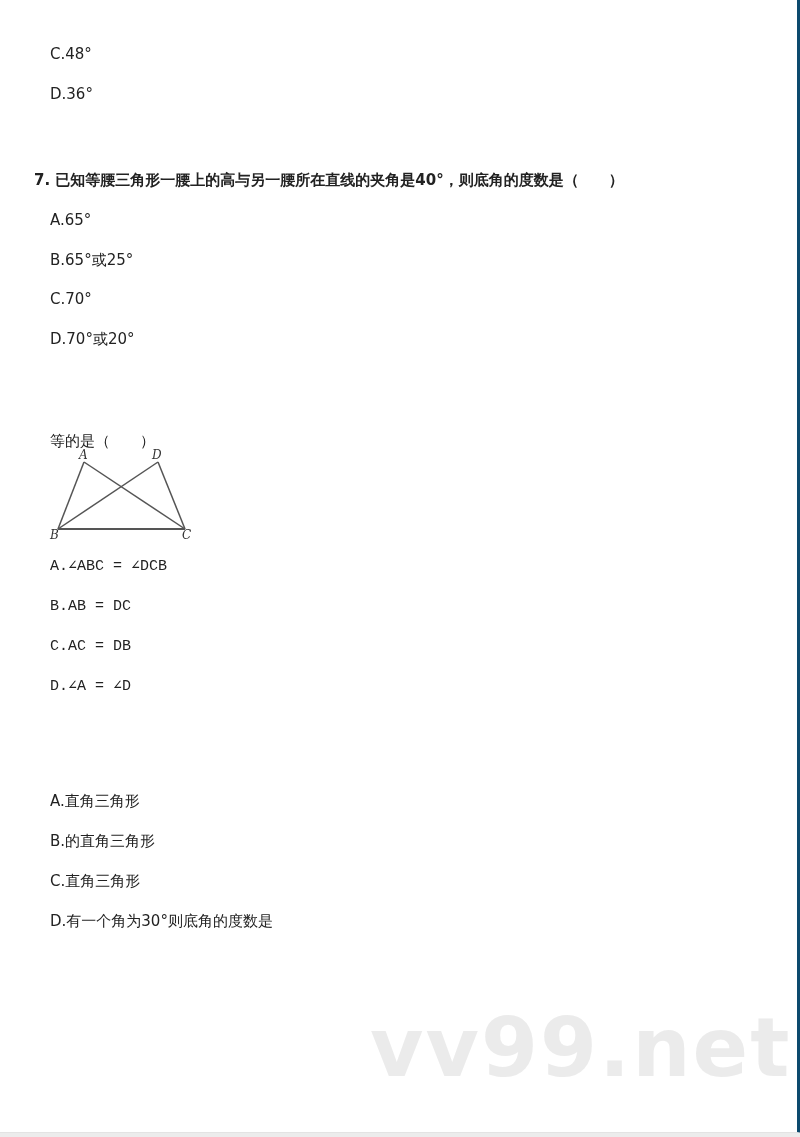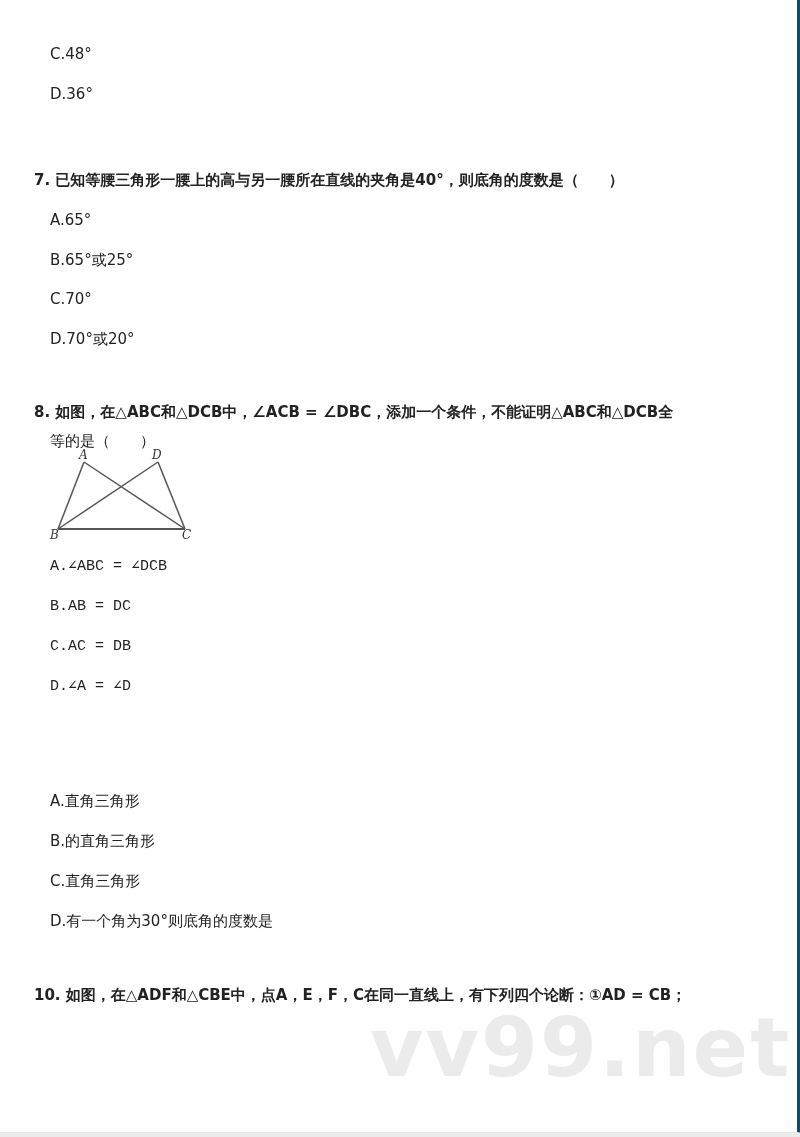--- a/index.html
+++ b/index.html
@@ -46,21 +46,20 @@
 
   <div class="line opt" style="top:44px">C.48°</div>
   <div class="line opt" style="top:84px">D.36°</div>
 
   <div class="line stem" style="top:170px">7. 已知等腰三角形一腰上的高与另一腰所在直线的夹角是40°，则底角的度数是（　　）</div>
   <div class="line opt" style="top:210px">A.65°</div>
   <div class="line opt" style="top:250px">B.65°或25°</div>
   <div class="line opt" style="top:289px">C.70°</div>
   <div class="line opt" style="top:329px">D.70°或20°</div>
 
-  <div class="line stem" style="top:402px">8. 如图，在△ABC和△DCB中，∠ACB = ∠DBC，添加一个条件，不能证明△ABC和△DCB全</div>
   <div class="line stem2" style="top:431px">等的是（　　）</div>
 
   <div class="figure">
     <svg width="160" height="92" viewBox="0 0 160 92">
       <line x1="38" y1="10" x2="12" y2="77" stroke="#555" stroke-width="1.5"></line>
       <line x1="38" y1="10" x2="139" y2="77" stroke="#555" stroke-width="1.5"></line>
       <line x1="112" y1="10" x2="12" y2="77" stroke="#555" stroke-width="1.5"></line>
       <line x1="112" y1="10" x2="139" y2="77" stroke="#555" stroke-width="1.5"></line>
       <line x1="12" y1="77" x2="139" y2="77" stroke="#555" stroke-width="2"></line>
     </svg>
@@ -74,15 +73,14 @@
   <div class="line opt math" style="top:597px; font-style:normal">B.AB = DC</div>
   <div class="line opt math" style="top:637px; font-style:normal">C.AC = DB</div>
   <div class="line opt math" style="top:677px; font-style:normal">D.∠A = ∠D</div>
 
   <div class="line opt" style="top:791px">A.直角三角形</div>
   <div class="line opt" style="top:831px">B.的直角三角形</div>
   <div class="line opt" style="top:871px">C.直角三角形</div>
   <div class="line opt" style="top:911px">D.有一个角为30°则底角的度数是</div>
 
   <div class="watermark">vv99.net</div>
-  <div class="line stem" style="top:985px">10. 如图，在△ADF和△CBE中，点A，E，F，C在同一直线上，有下列四个论断：①AD = CB；</div>
 
 </div>
 
 </body></html>

